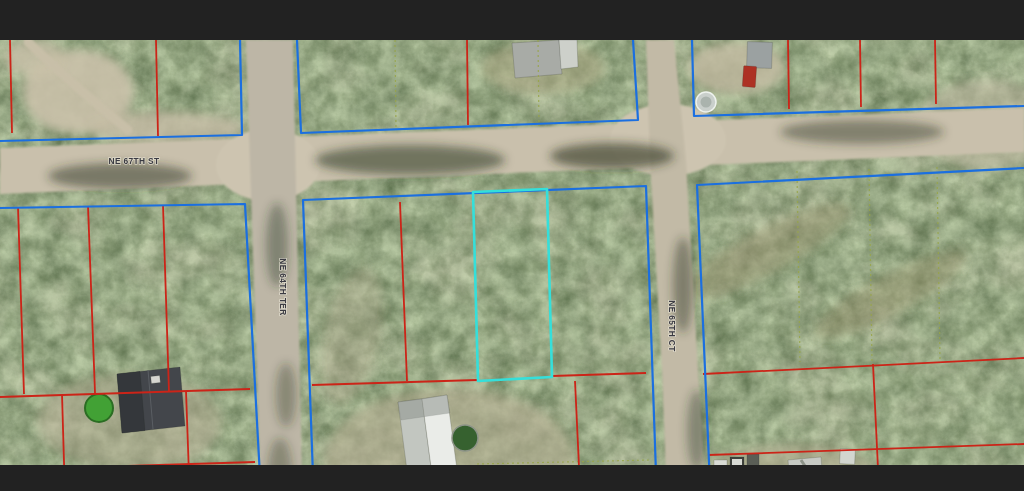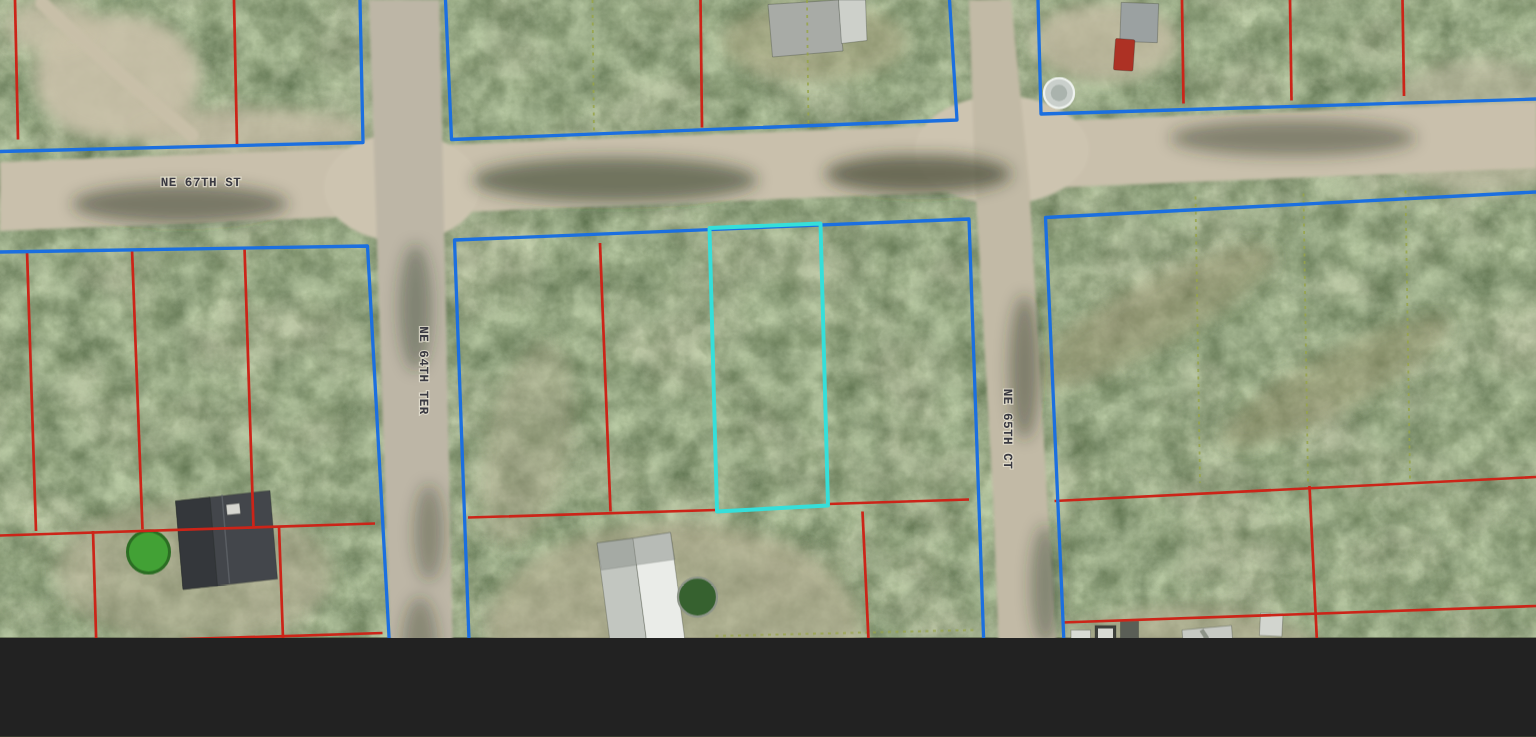--- a/index.html
+++ b/index.html
@@ -1,20 +1,21 @@
 <!DOCTYPE html>
 <html style="--parcel-boundary-blue: #1b6fe0; --lot-line-red: #cc2418; --subject-parcel-cyan: #35dfda; --dashed-lot-line-green: #98a448;"><head>
 <meta charset="utf-8">
 <style>
   html,body{margin:0;padding:0;background:#222;}
   .stage{
     position:relative;
     width:1024px;height:425px;
     overflow:hidden;
-    font-family:Liberation Mono, monospace;
+    font-family:Liberation Sans, sans-serif;
+    margin-top:40px;
   }
   svg{display:block}
   .ln-blue{stroke:var(--parcel-boundary-blue,#1b6fe0);stroke-width:2.2;fill:none;stroke-linejoin:round}
   .ln-red{stroke:var(--lot-line-red,#cc2418);stroke-width:1.8;fill:none;stroke-linejoin:round}
   .ln-cyan{stroke:var(--subject-parcel-cyan,#35dfda);stroke-width:2.6;fill:none;stroke-linejoin:round}
   .ln-dash{stroke:var(--dashed-lot-line-green,#98a448);stroke-width:1.2;fill:none;stroke-dasharray:2 3;opacity:.85}
   .street-label{
     font-size:8.4px;letter-spacing:.35px;font-weight:bold;
     fill:#3a3a42;
     paint-order:stroke;stroke:rgba(236,232,216,.72);stroke-width:1.5px;

